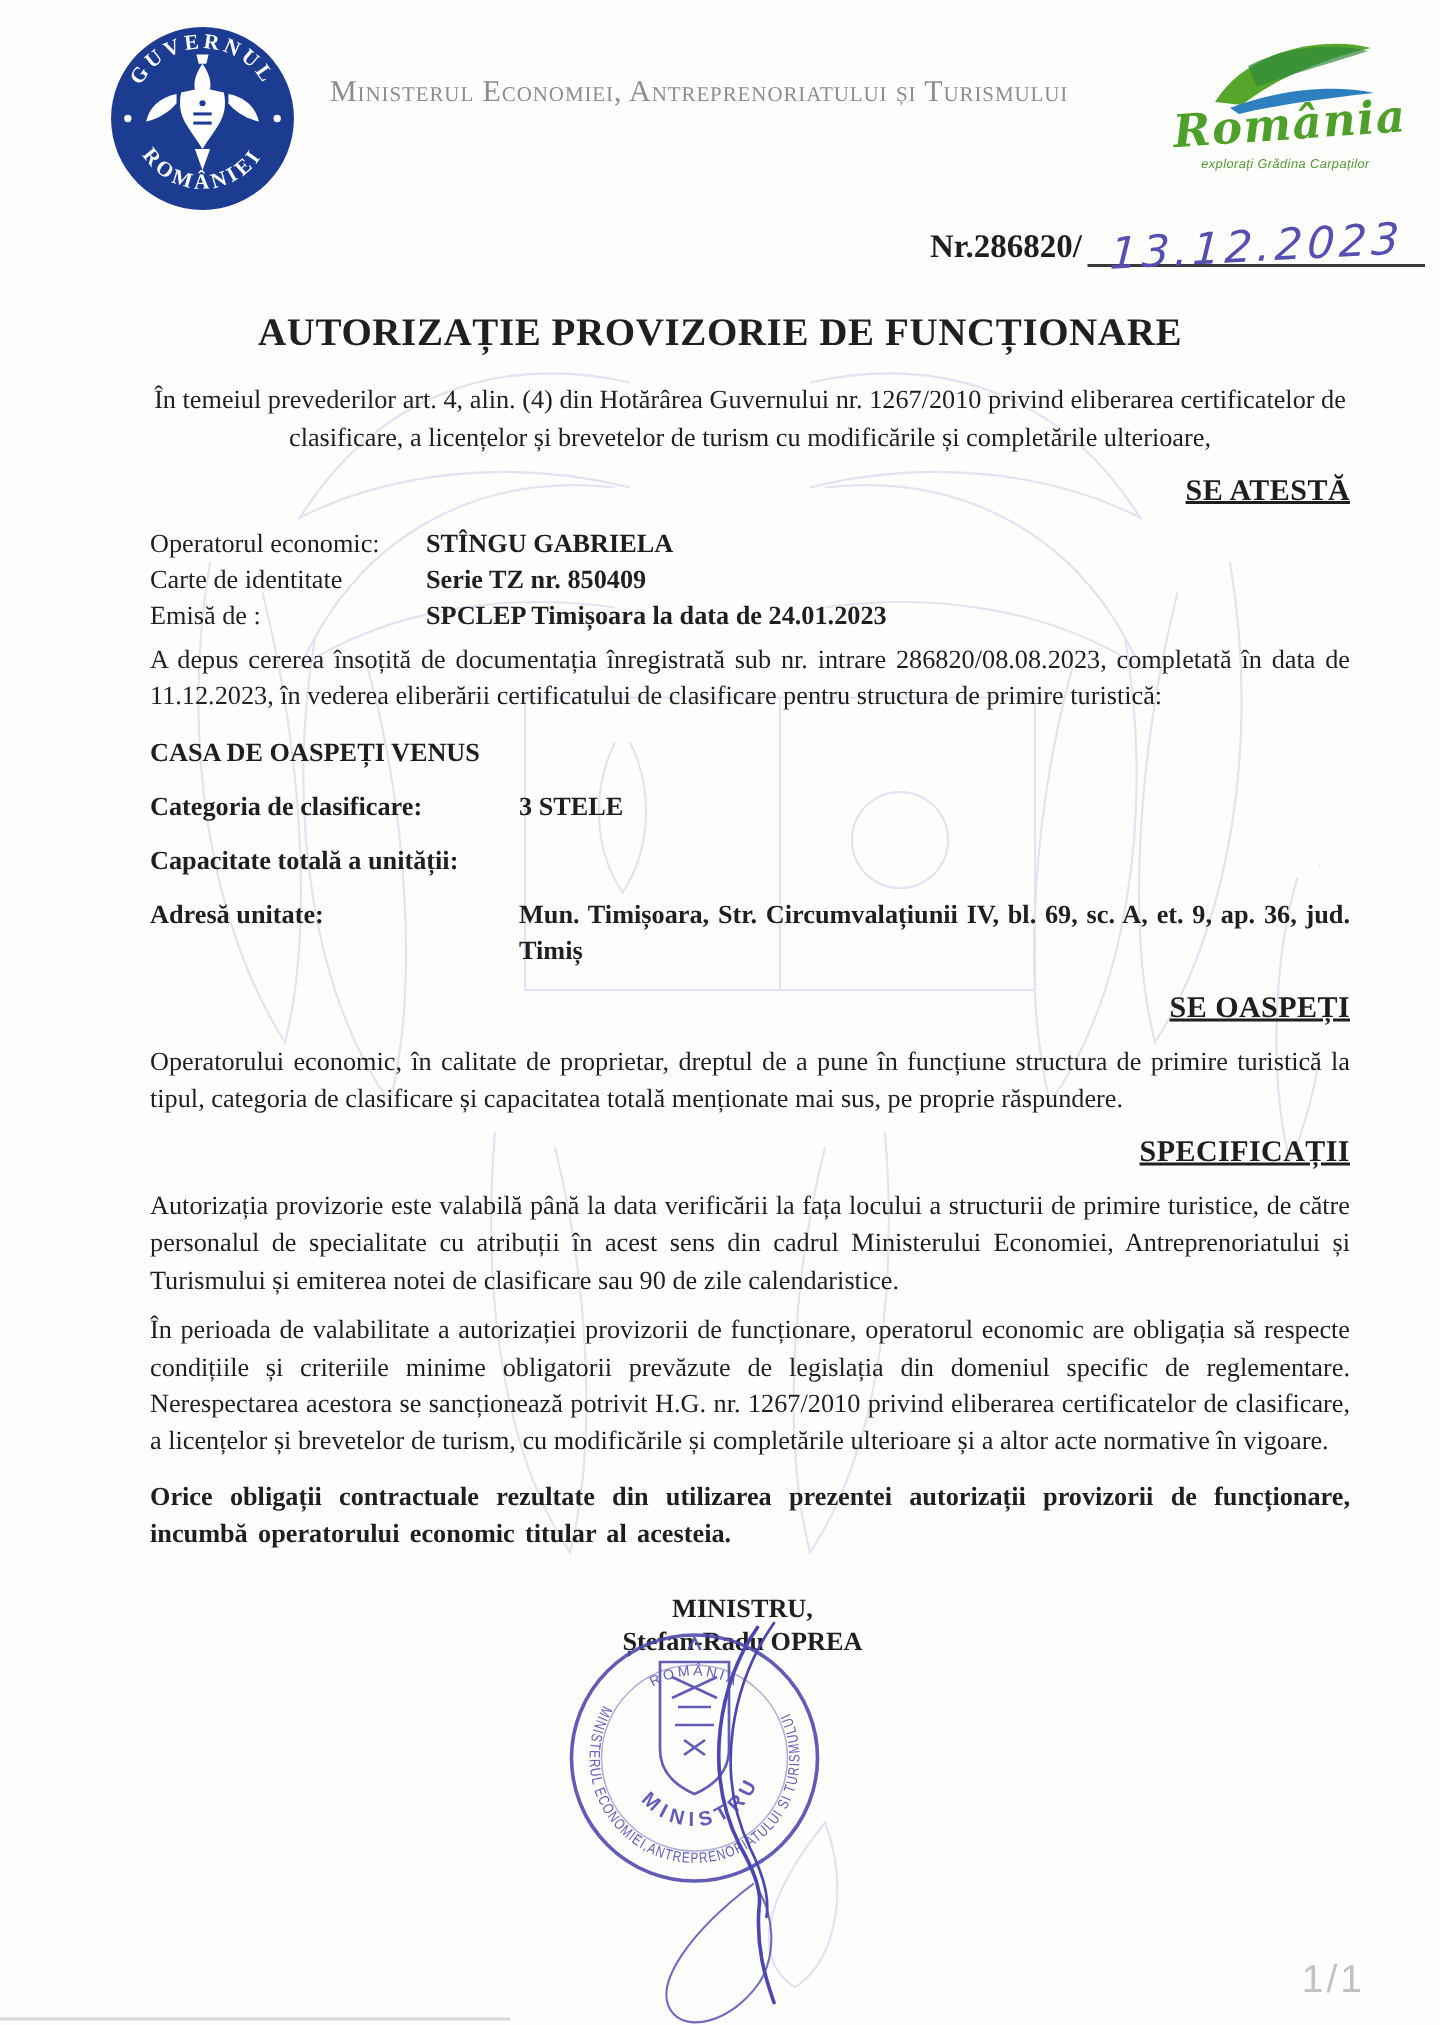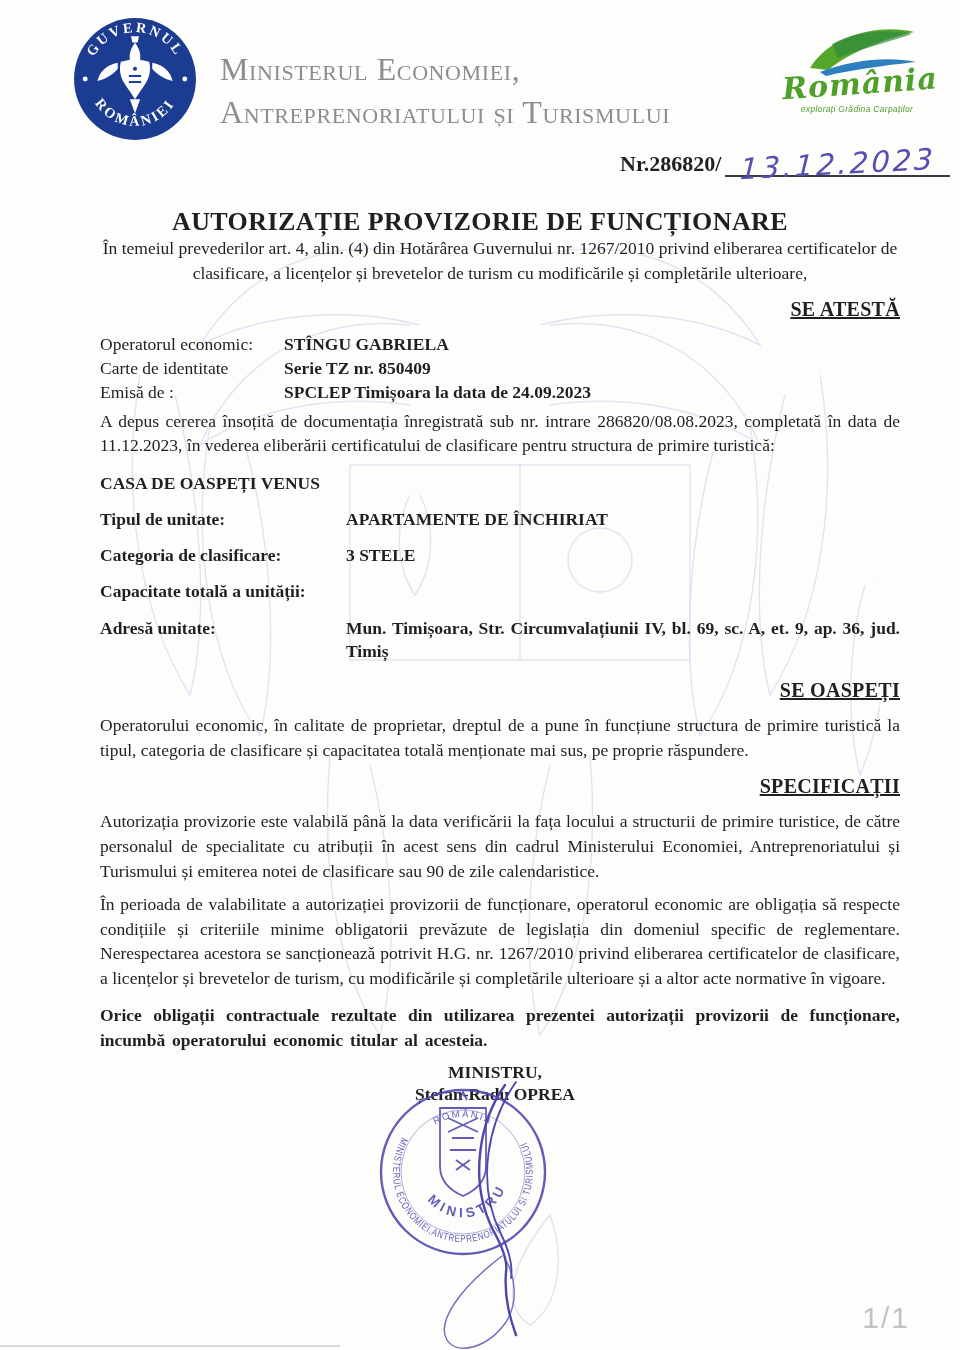--- a/index.html
+++ b/index.html
@@ -9,21 +9,21 @@
     background:#fdfdfc; overflow:hidden;
     font-family:"Liberation Serif", serif; color:#1f1f22;
   }
   
   .watermark{ position:absolute; left:80px; top:195px; width:800px; height:1150px; opacity:.55; pointer-events:none; }
   
   .header{ position:absolute; top:16px; left:72px; right:28px; display:flex; align-items:flex-start; }
   .seal{ width:126px; height:126px; flex:0 0 auto; }
   .ministry{
     width:500px; margin-left:22px; margin-top:32px;
-    font-variant:small-caps; font-size:32px; line-height:1.35;
+    font-variant:small-caps; font-size:20px; line-height:1.35;
     letter-spacing:.6px; color:#8d8d90;
   }
   .logo{ margin-left:auto; margin-top:8px; width:150px; text-align:center; }
   .logo svg{ display:block; margin:0 auto; }
   .logo-word{
     font-family:"DejaVu Serif", serif; font-style:italic; font-weight:bold;
     font-size:30px; color:#4fa02b; transform:rotate(-4deg); margin-top:-14px; letter-spacing:1px;
   }
   .logo-tag{ font-size:8.5px; color:#4f9a2e; font-style:italic; margin-top:3px; letter-spacing:.3px; font-family:"Liberation Sans", sans-serif; }
   
@@ -36,39 +36,39 @@
   .reg-date{
     display:inline-block; font-family:"DejaVu Sans", sans-serif; font-style:italic;
     font-size:29px; color:#544fb0; letter-spacing:3px;
     transform:rotate(-3deg) skewX(-6deg) translateY(3px); line-height:.8;
   }
   
   .title{
     position:absolute; top:207px; left:0; width:100%; text-align:center;
     font-size:26px; font-weight:bold; letter-spacing:.4px;
   }
-  .content{ position:absolute; top:236px; left:100px; width:800px; font-size:17.5px; line-height:1.42; }
+  .content{ position:absolute; top:254px; left:100px; width:800px; font-size:17.5px; line-height:1.42; }
   .content p{ text-align:justify; }
   .centered{ text-align:center !important; }
   .sec-head{ text-align:right; font-size:20px; font-weight:bold; margin:9px 0 9px 0; letter-spacing:.3px;text-decoration:underline; }
   .op-row{ display:grid; grid-template-columns:184px 1fr; line-height:1.38; }
   .op-value{ font-weight:bold; }
   .det-rows{ margin:14px 0 6px 0; }
   .det-row{ display:grid; grid-template-columns:246px 1fr; margin-bottom:13px; font-weight:bold; line-height:1.32; }
   .det-row .det-value{ text-align:justify; }
   .para{ margin-bottom:8px; }
   .bold-para{ font-weight:bold; word-spacing:2.5px; margin-top:12px; }
   .mt4{ margin-top:4px; }
   
   .sig-block{ position:absolute; top:1062px; left:330px; width:330px; text-align:center; font-weight:bold; font-size:17.5px; line-height:1.25; }
   .stamp-svg{ position:absolute; left:330px; top:1060px; width:300px; height:290px; }
   
   .page-indicator{
     position:absolute; right:50px; bottom:15px;
-    font-family:"Liberation Sans", sans-serif; font-size:30px; color:#c2c2c2; letter-spacing:2px;
+    font-family:"Liberation Sans", sans-serif; font-size:26px; color:#c2c2c2; letter-spacing:2px;
   }
   .scan-edge{ position:absolute; left:0; bottom:3px; width:340px; height:2px; background:#d9d9d7; }
   
   .stamp-ring-text{ font-family:"Liberation Sans", sans-serif; font-size:10px; letter-spacing:1px; fill:#4c48ae; }
   .stamp-small{ font-family:"Liberation Sans", sans-serif; font-size:9.5px; letter-spacing:2px; fill:#4c48ae; }
   .stamp-min{ font-family:"Liberation Sans", sans-serif; font-size:13.5px; font-weight:bold; letter-spacing:4px; fill:#4c48ae; }
   .seal-text{ font-family:"Liberation Serif", serif; font-size:14px; font-weight:bold; letter-spacing:2.5px; fill:#ffffff; }
 </style>
 </head>
 <body>
@@ -153,33 +153,29 @@
       <div class="op-row">
         <span class="op-label">Operatorul economic:</span>
         <span class="op-value">STÎNGU GABRIELA</span>
       </div>
       <div class="op-row">
         <span class="op-label">Carte de identitate</span>
         <span class="op-value">Serie TZ nr. 850409</span>
       </div>
       <div class="op-row">
         <span class="op-label">Emisă de :</span>
-        <span class="op-value">SPCLEP Timișoara la data de 24.09.2023</span>
+        <span class="op-value">SPCLEP Timișoara la data de 24.01.2023</span>
       </div>
     </div>
 
     <p class="mt4">A depus cererea însoțită de documentația înregistrată sub nr. intrare 286820/08.08.2023, completată în data de 11.12.2023, în vederea eliberării certificatului de clasificare pentru structura de primire turistică:</p>
 
     <div class="det-rows">
       <div class="det-row">
         <span class="det-value">CASA DE OASPEȚI VENUS</span>
-      </div>
-      <div class="det-row">
-        <span class="det-label">Tipul de unitate:</span>
-        <span class="det-value">APARTAMENTE DE ÎNCHIRIAT</span>
       </div>
       <div class="det-row">
         <span class="det-label">Categoria de clasificare:</span>
         <span class="det-value">3 STELE</span>
       </div>
       <div class="det-row">
         <span class="det-label">Capacitate totală a unității:</span>
       </div>
       <div class="det-row">
         <span class="det-label">Adresă unitate:</span>

